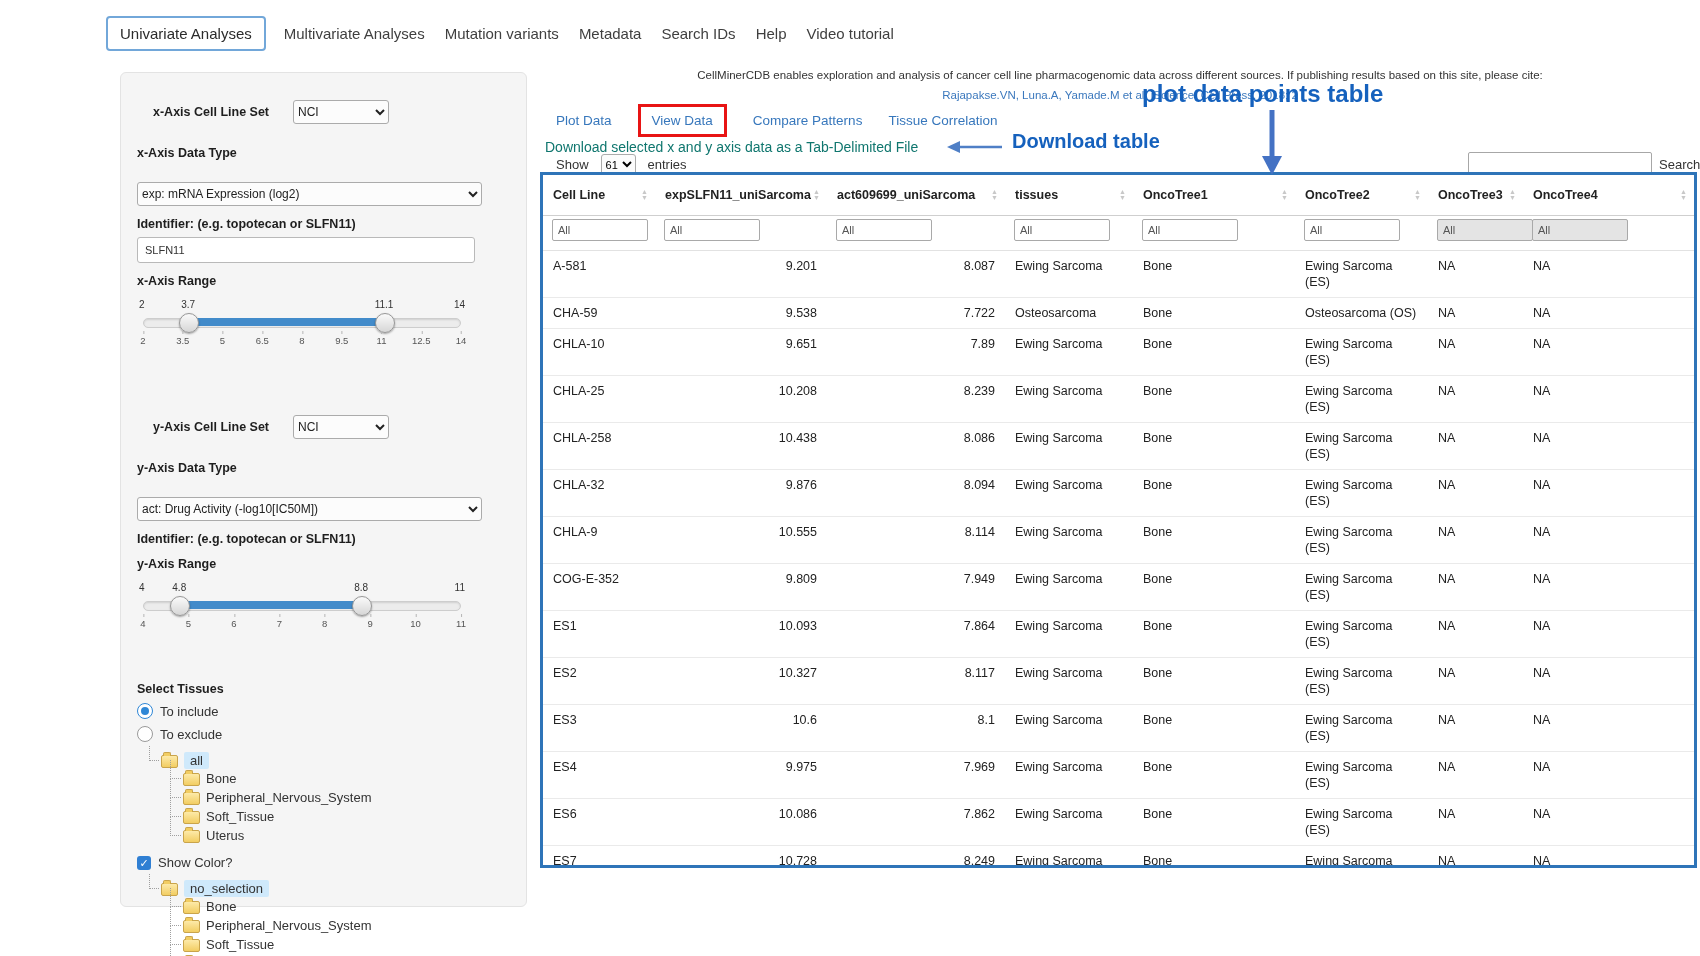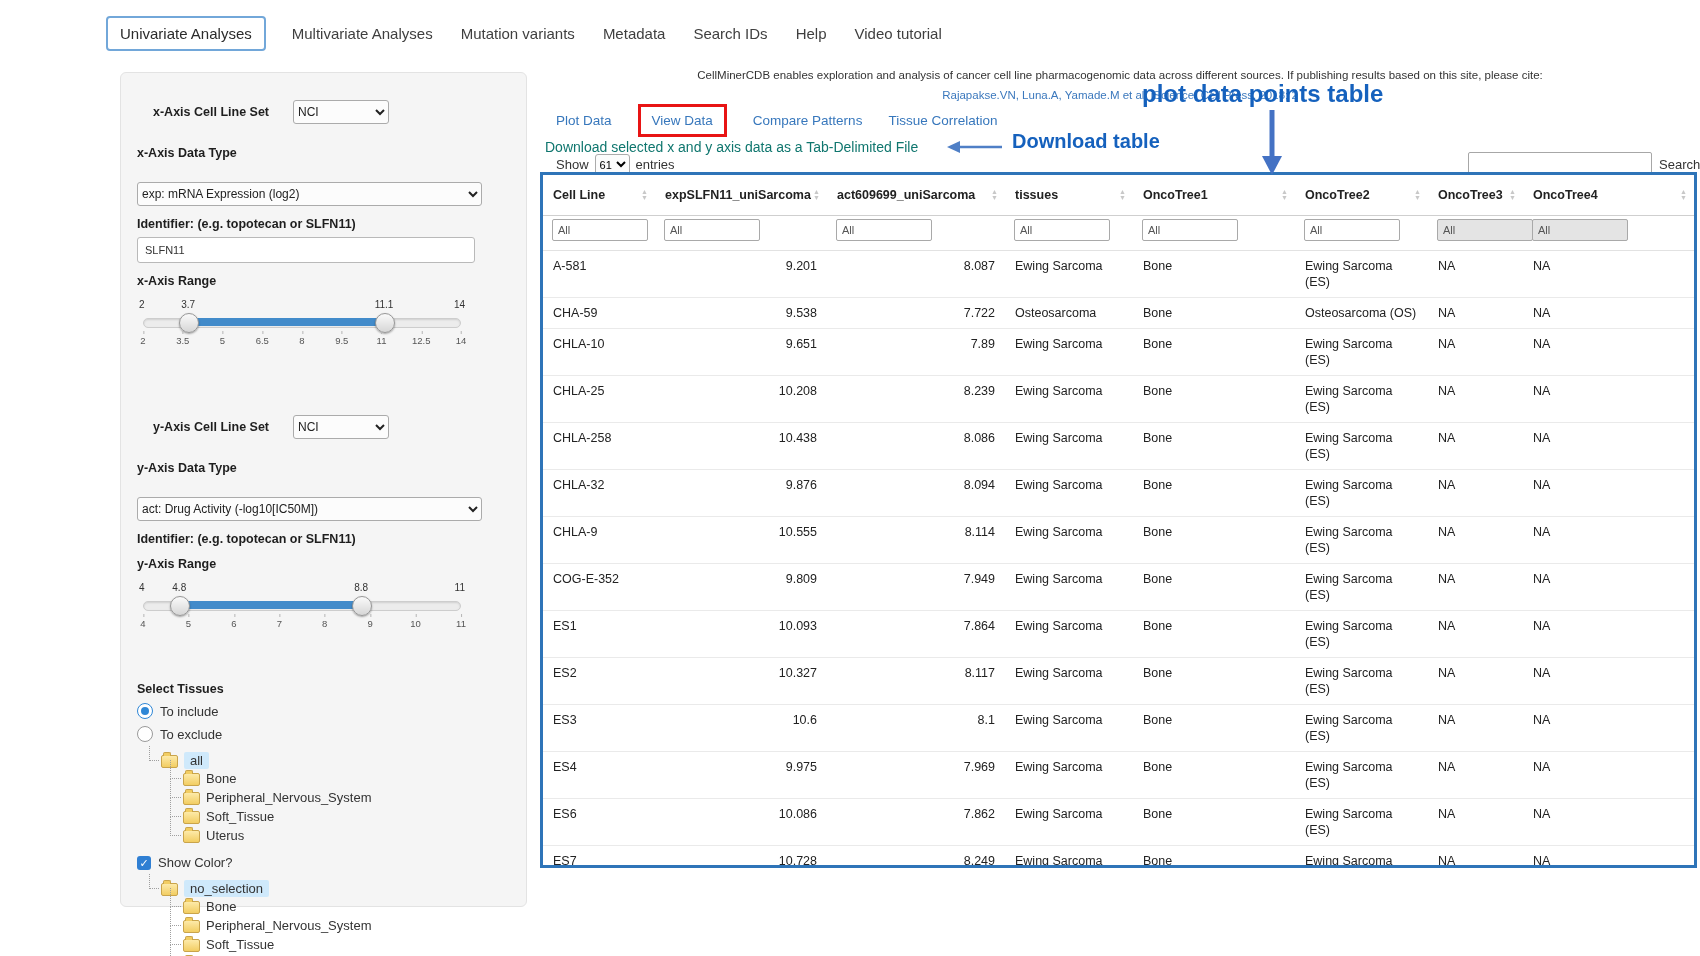--- a/index.html
+++ b/index.html
@@ -1,20 +1,20 @@
 <!DOCTYPE html>
 <html><head>
 <meta charset="utf-8">
 <style>
   html,body{margin:0;padding:0;background:#fff;}
   .page{position:relative;width:1700px;height:956px;background:#fff;overflow:hidden;
         font-family:"Liberation Sans",sans-serif;color:#222;}
 
   
-  .nav{position:absolute;left:106px;top:16px;display:flex;gap:24px;align-items:center;
+  .nav{position:absolute;left:106px;top:16px;display:flex;gap:16px;align-items:center;
        font-size:15px;color:#3f3f3f;}
   .nav-item{padding:8px 2px;cursor:pointer;white-space:nowrap;}
   .nav-item.active{border:2px solid #72a7d9;border-radius:4px;padding:7px 12px;color:#2b2b2b;}
 
   
   .sidebar{position:absolute;left:120px;top:72px;width:373px;height:801px;padding:16px;
            background:#f5f5f5;border:1px solid #e3e3e3;border-radius:6px;font-size:13px;}
   .field-row{display:flex;align-items:center;gap:8px;}
   .lbl{font-weight:bold;font-size:12.5px;color:#1e1e1e;margin:11px 0 6px;}
   .lbl.inline{margin:16px;}
@@ -76,21 +76,21 @@
 
   .download-link{position:absolute;left:545px;top:139px;font-size:14px;color:#0f766e;
                  text-decoration:none;cursor:pointer;}
 
   .annot{position:absolute;font-weight:bold;color:#1561bd;z-index:5;white-space:nowrap;}
   .annot-download{left:1012px;top:130px;font-size:20px;}
   .annot-table{left:1142px;top:80px;font-size:24px;}
   .arrow-left{position:absolute;left:946px;top:139px;z-index:5;}
   .arrow-down{position:absolute;left:1258px;top:110px;z-index:5;}
 
-  .show-entries{position:absolute;left:556px;top:154px;display:flex;align-items:center;gap:6px;
+  .show-entries{position:absolute;left:556px;top:154px;display:flex;align-items:center;gap:12px;
                 font-size:13px;color:#333;}
   .show-entries select{height:21px;font-size:11px;border:1px solid #ababab;border-radius:3px;background:#fcfcfc;}
   .search-wrap{position:absolute;left:1468px;top:152px;display:flex;align-items:center;gap:7px;font-size:13px;color:#333;}
   .search-input{width:172px;height:20px;border:1px solid #a7a7a7;border-radius:2px;padding:1px 5px;font-size:12px;}
 
   
   .table-box{position:absolute;left:540px;top:172px;width:1151px;height:690px;
              border:3px solid #2e74b8;background:#fff;overflow:hidden;z-index:2;}
   table.dt{width:100%;border-collapse:collapse;table-layout:fixed;font-size:12.5px;color:#222;}
   table.dt th{font-weight:bold;font-size:12.5px;text-align:left;padding:13px 10px;position:relative;

